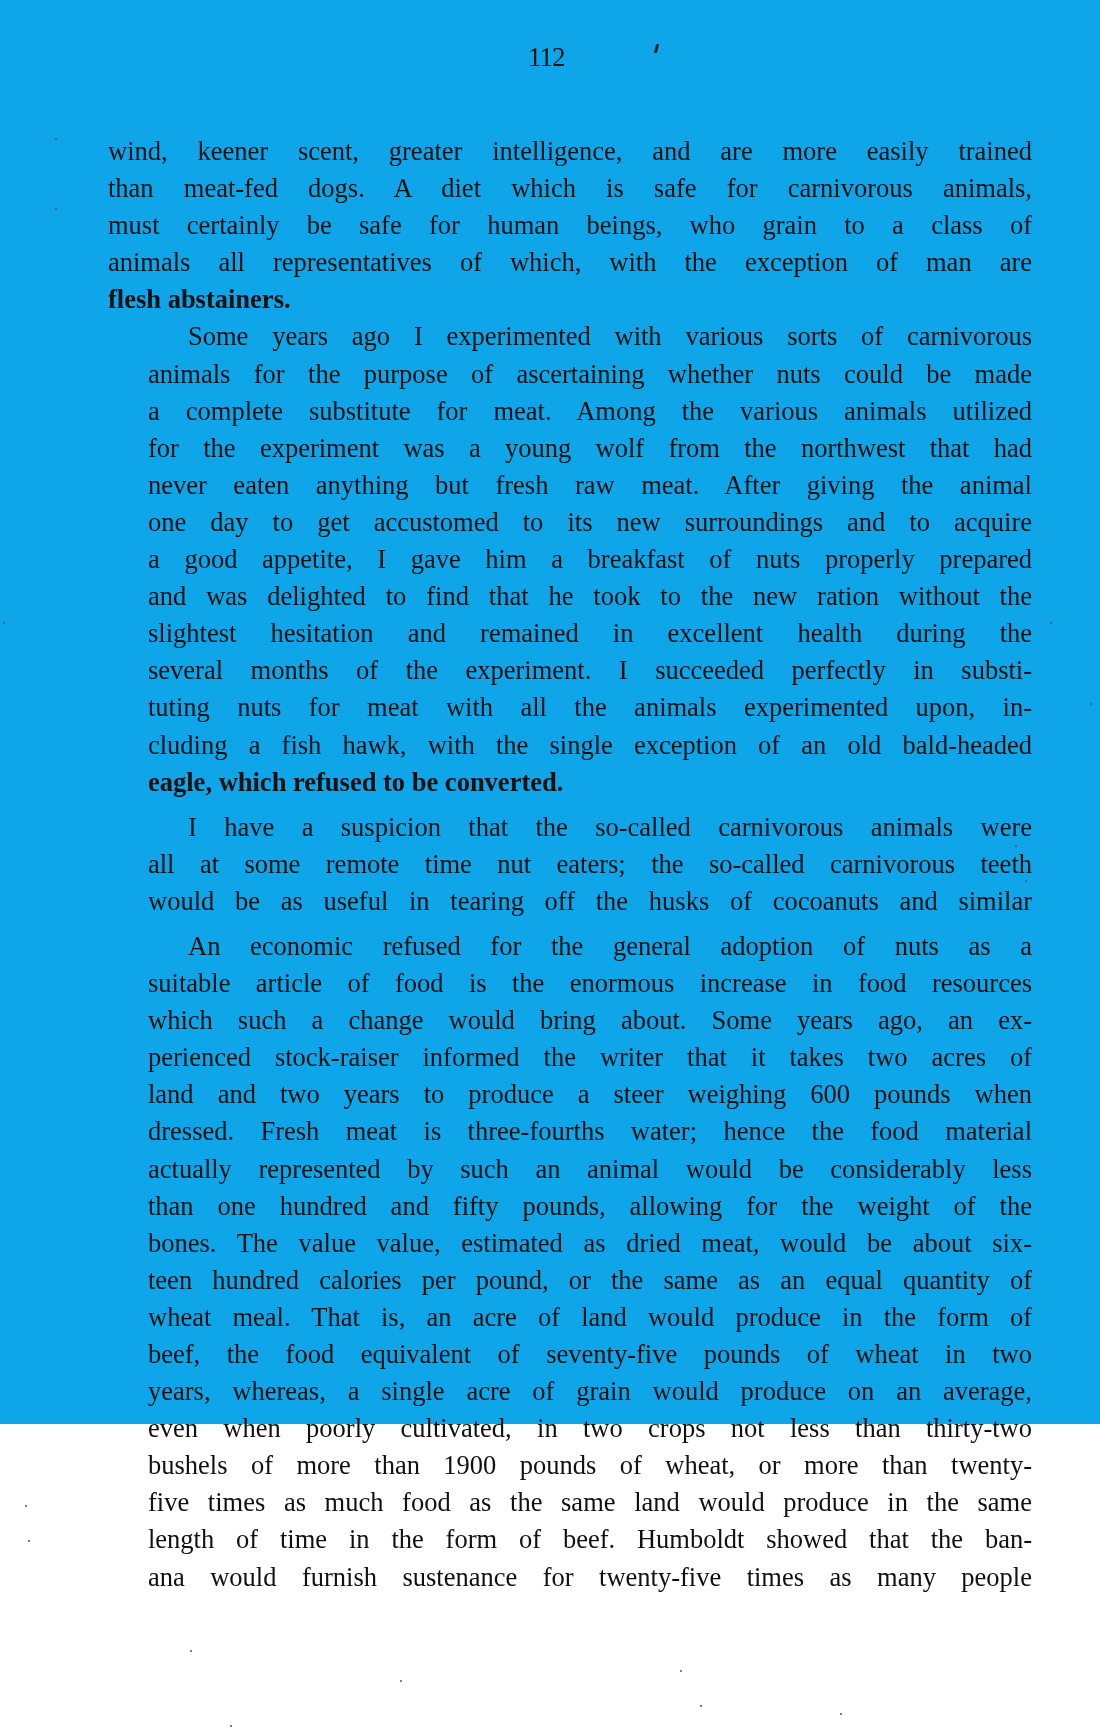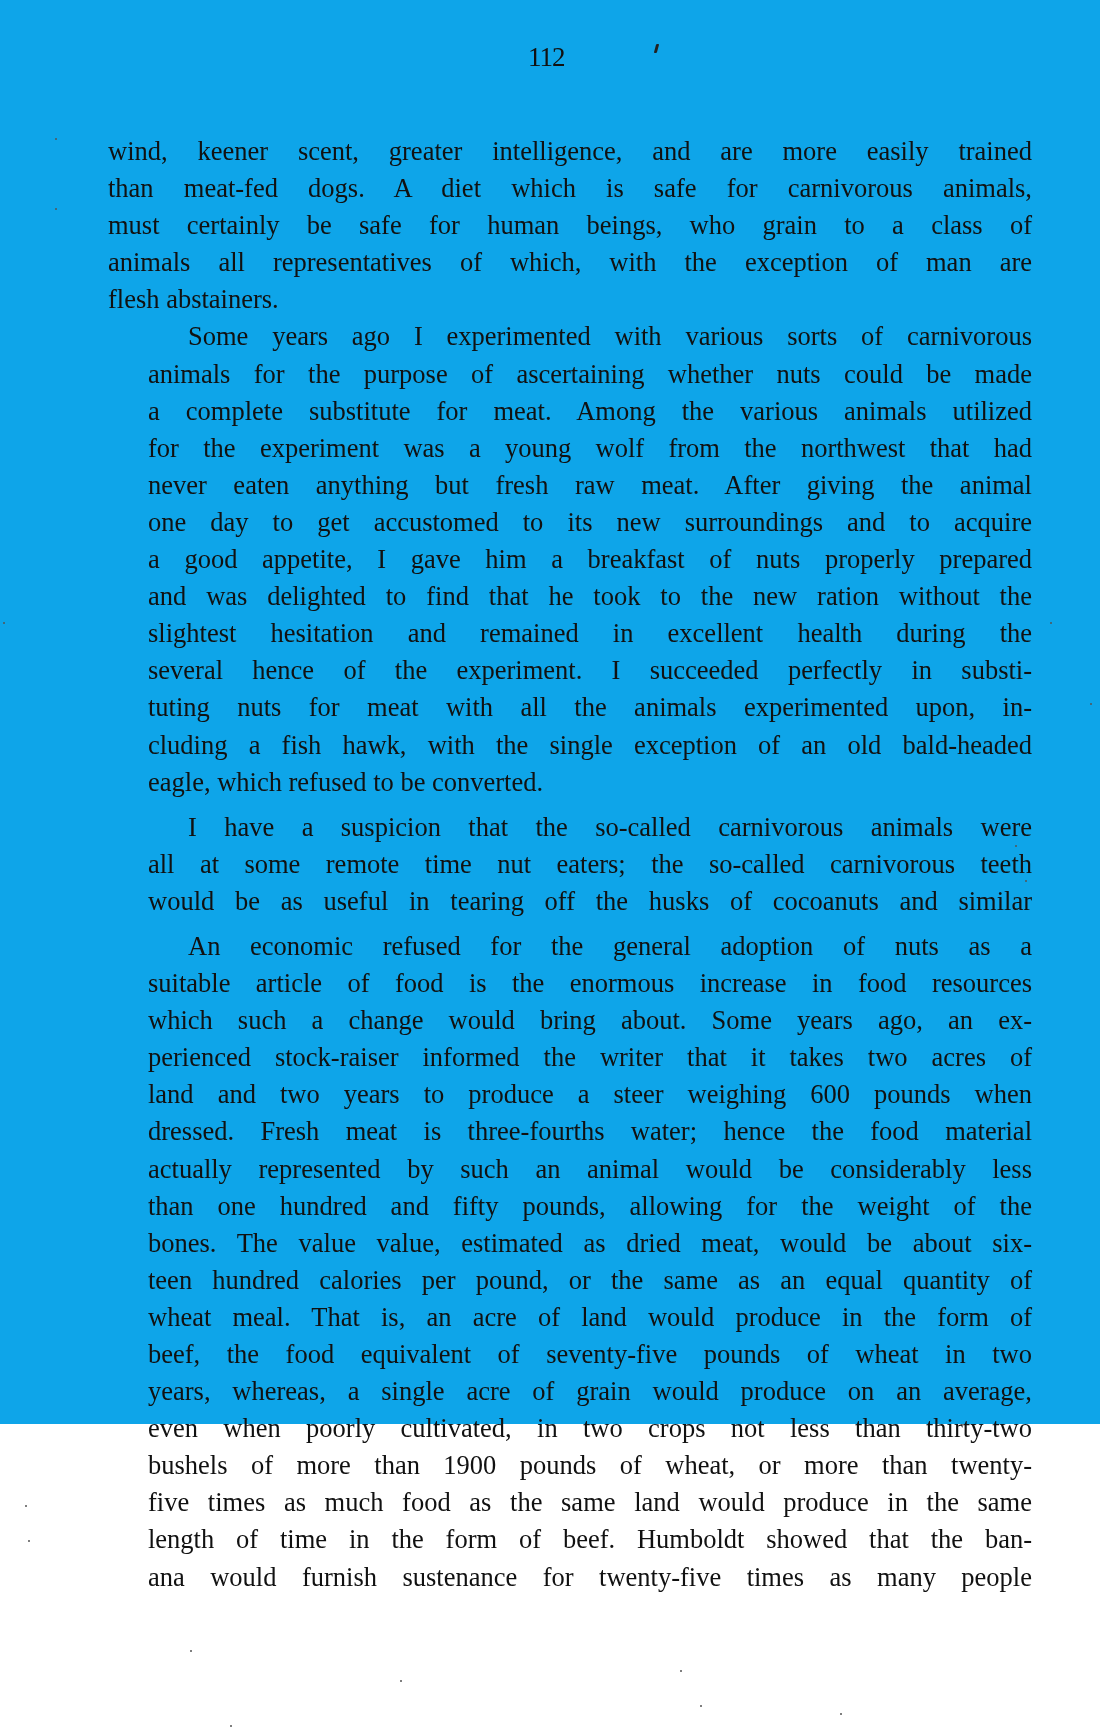--- a/index.html
+++ b/index.html
@@ -66,20 +66,21 @@
     }
     .line {
       display: block;
       text-align: justify;
       text-align-last: justify;
       white-space: nowrap;
       overflow: visible;
     }
     .line.last {
       text-align-last: left;
+      font-weight: bold;
     }
     .speck {
       position: absolute;
       width: 2px;
       height: 2px;
       background: #555;
       border-radius: 1px;
     }
   </style>
 </head>
@@ -102,21 +103,21 @@
     <p class="indent">
       <span class="line" style="padding-left:40px">Some years ago I experimented with various sorts of carnivorous</span>
       <span class="line">animals for the purpose of ascertaining whether nuts could be made</span>
       <span class="line">a complete substitute for meat.  Among the various animals utilized</span>
       <span class="line">for the experiment was a young wolf from the northwest that had</span>
       <span class="line">never eaten anything but fresh raw meat.  After giving the animal</span>
       <span class="line">one day to get accustomed to its new surroundings and to acquire</span>
       <span class="line">a good appetite, I gave him a breakfast of nuts properly prepared</span>
       <span class="line">and was delighted to find that he took to the new ration without the</span>
       <span class="line">slightest hesitation and remained in excellent health during the</span>
-      <span class="line">several hence of the experiment.  I succeeded perfectly in substi-</span>
+      <span class="line">several months of the experiment.  I succeeded perfectly in substi-</span>
       <span class="line">tuting nuts for meat with all the animals experimented upon, in-</span>
       <span class="line">cluding a fish hawk, with the single exception of an old bald-headed</span>
       <span class="line last">eagle, which refused to be converted.</span>
     </p>
 
     <p class="indent gap">
       <span class="line" style="padding-left:40px">I have a suspicion that the so-called carnivorous animals were</span>
       <span class="line">all at some remote time nut eaters; the so-called carnivorous teeth</span>
       <span class="line">would be as useful in tearing off the husks of cocoanuts and similar</span>
     </p>

